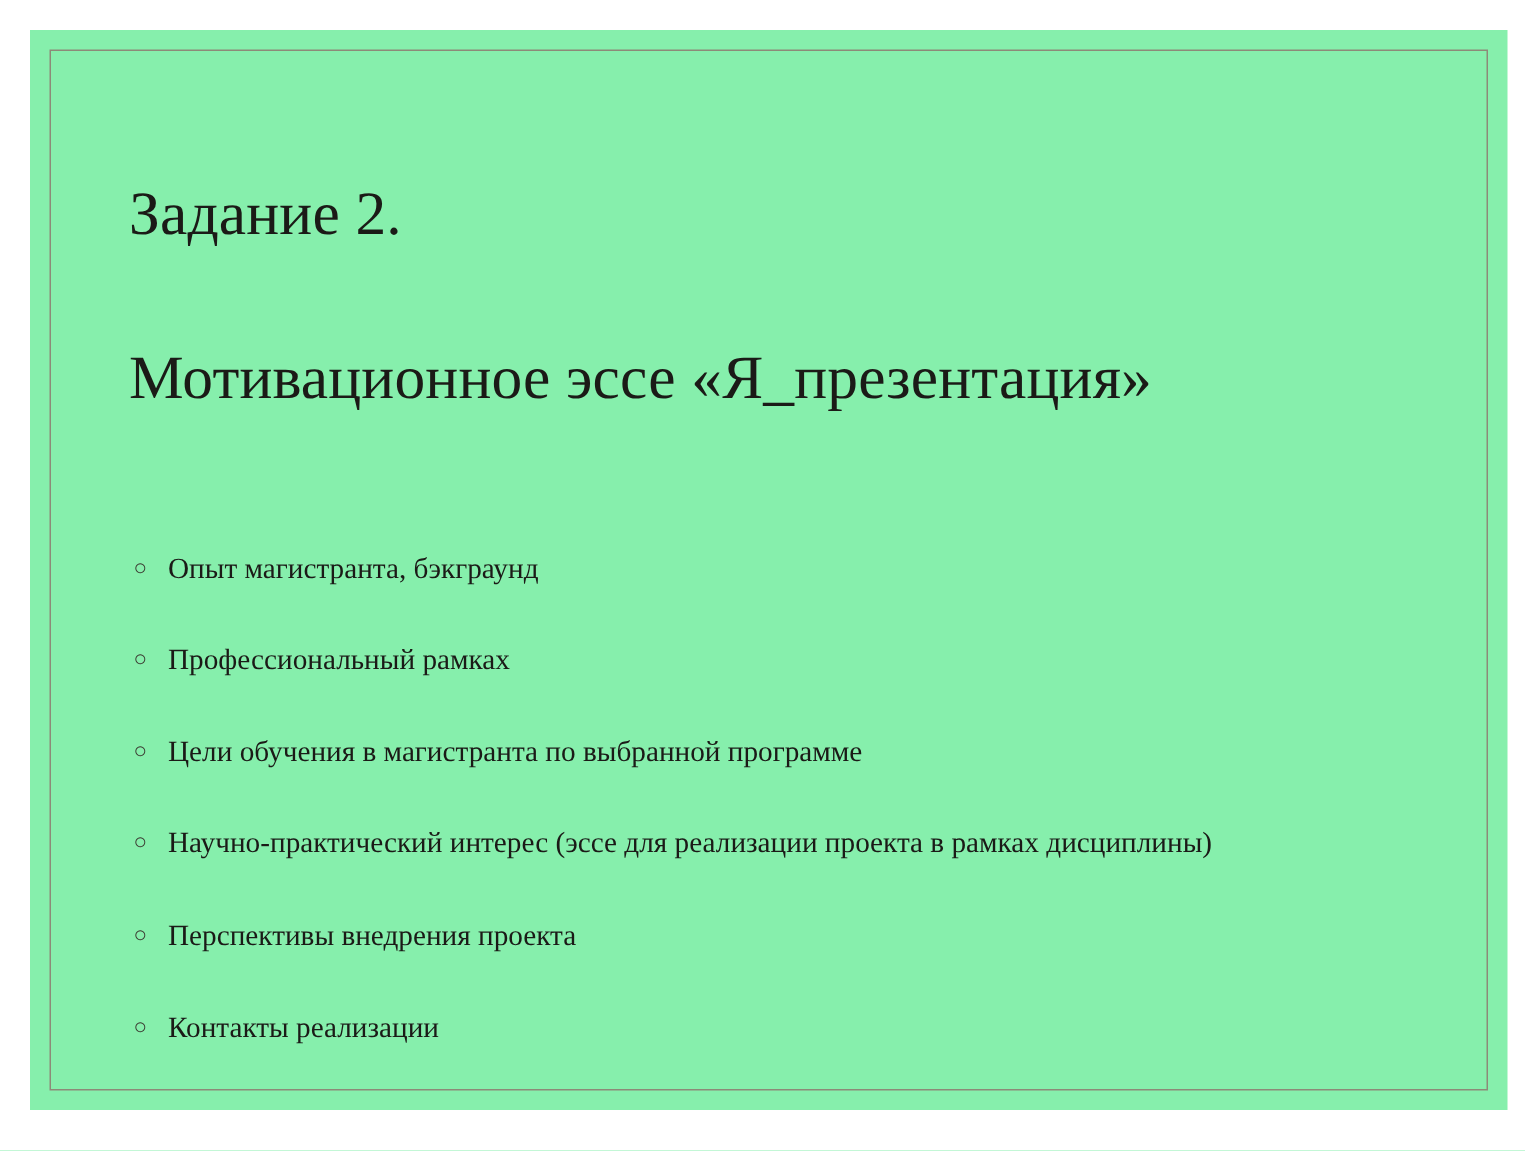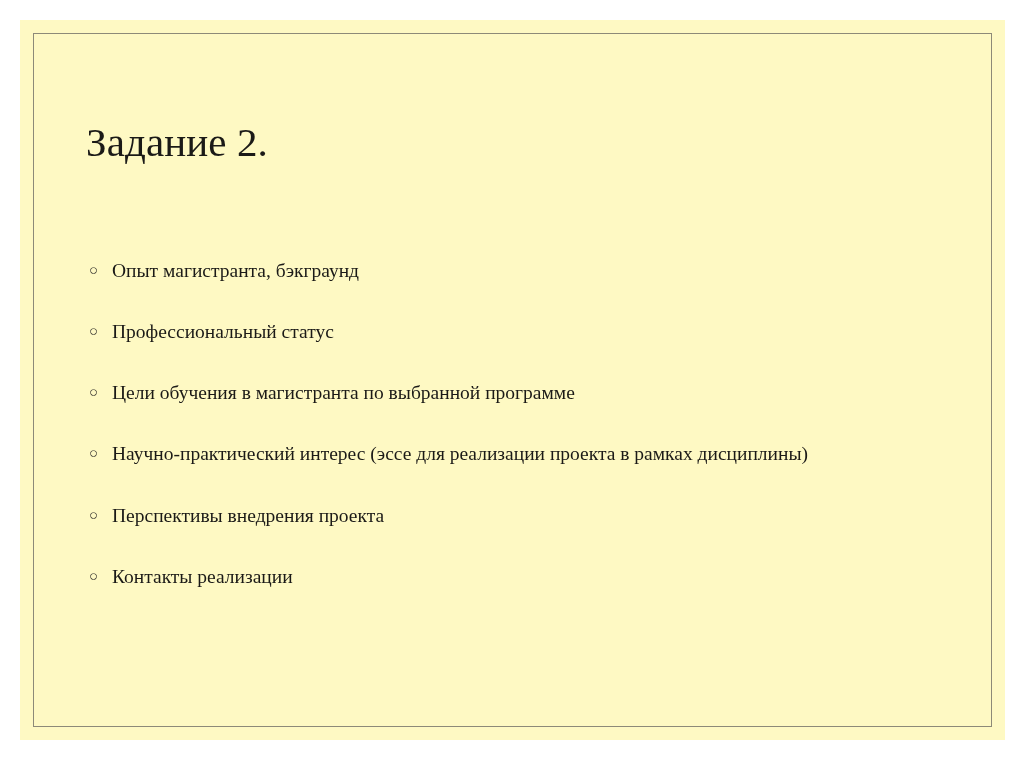--- a/index.html
+++ b/index.html
@@ -15,21 +15,21 @@
     overflow: hidden;
   }
 
   
   .slide-stage {
     position: absolute;
     left: 20px;
     top: 20px;
     width: 985px;
     height: 720px;
-    background: #fef9c3;
+    background: #86efac;
     box-sizing: border-box;
   }
 
   
   .slide-frame {
     position: absolute;
     left: 13px;
     top: 13px;
     right: 13px;
     bottom: 13px;
@@ -100,32 +100,33 @@
 <body>
 
 <div class="slide-stage">
 
   <div class="slide-frame"></div>
 
   <div class="slide-content">
 
     <h1 class="slide-title">
       <span class="title-line">Задание 2.</span>
+      <span class="title-line">Мотивационное эссе «Я_презентация»</span>
     </h1>
 
     <ul class="bullet-list">
 
       <li class="bullet-item">
         <span class="bullet-marker">○</span>
         <span class="bullet-text">Опыт магистранта, бэкграунд</span>
       </li>
 
       <li class="bullet-item">
         <span class="bullet-marker">○</span>
-        <span class="bullet-text">Профессиональный статус</span>
+        <span class="bullet-text">Профессиональный рамках</span>
       </li>
 
       <li class="bullet-item">
         <span class="bullet-marker">○</span>
         <span class="bullet-text">Цели обучения в магистранта по выбранной программе</span>
       </li>
 
       <li class="bullet-item">
         <span class="bullet-marker">○</span>
         <span class="bullet-text">Научно-практический интерес (эссе для реализации проекта в рамках дисциплины)</span>

